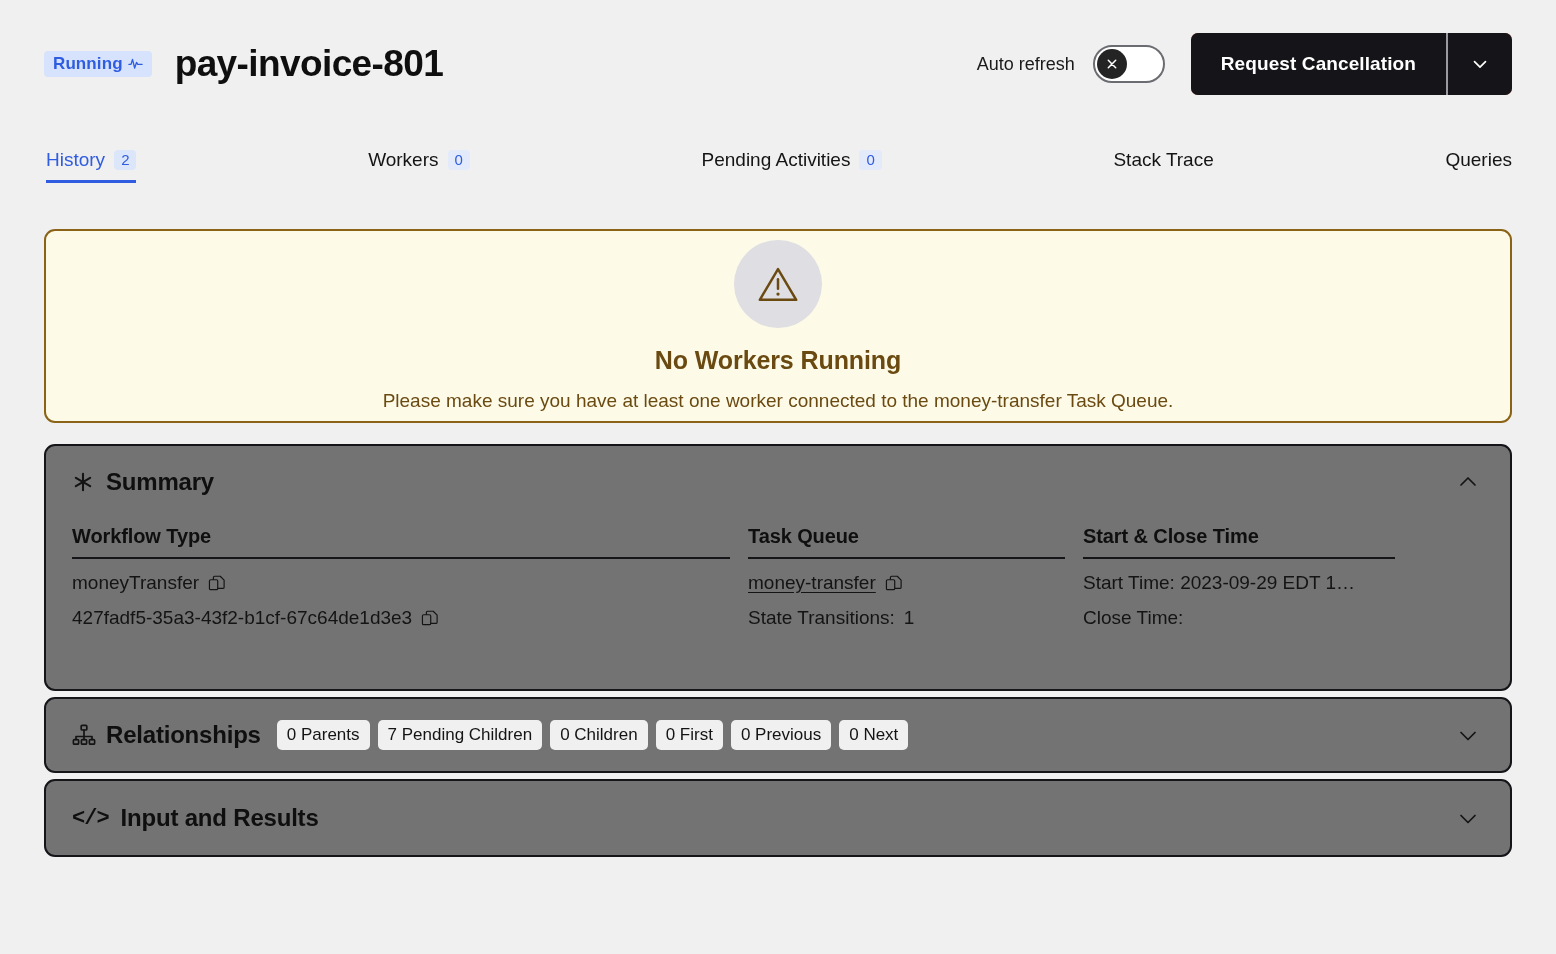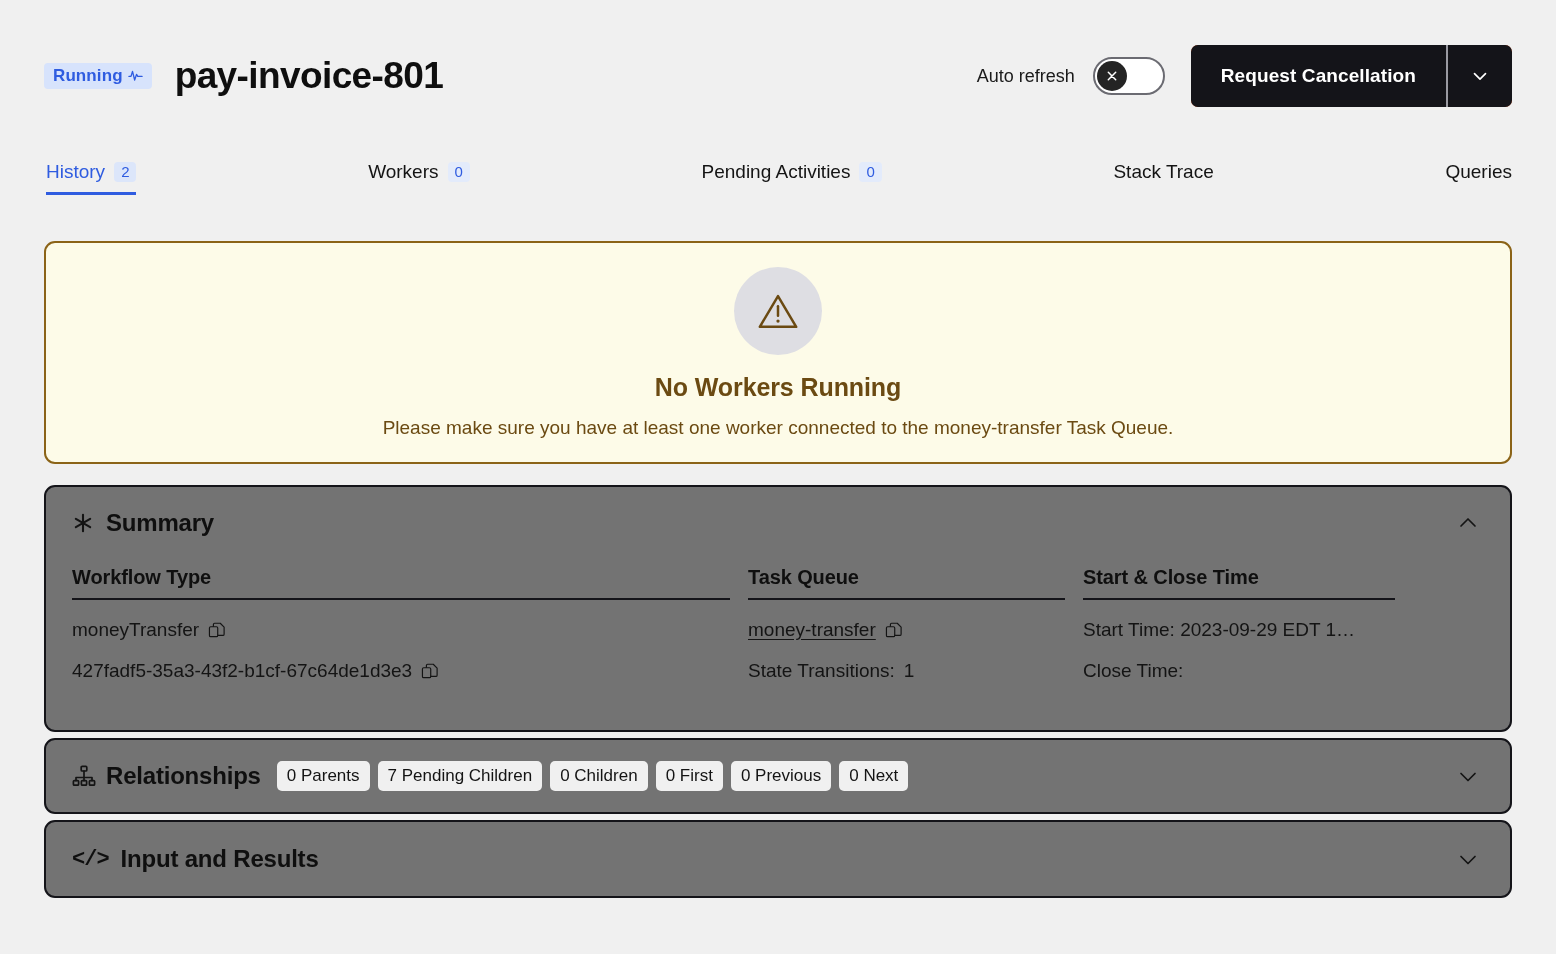--- a/index.html
+++ b/index.html
@@ -15,21 +15,21 @@
     background: #f0f0f0;
     font-family: "Liberation Sans", sans-serif;
     color: #141414;
     -webkit-font-smoothing: antialiased;
   }
 
   .page {
     position: relative;
     width: 1556px;
     height: 954px;
-    padding: 16px 44px;
+    padding: 4px 44px;
   }
 
   
   .header {
     display: flex;
     align-items: center;
     height: 112px;
     padding-top: 8px;
   }
 
@@ -168,21 +168,21 @@
     line-height: 1;
   }
   .tab.active .count { background: #dce6fa; }
 
   
   .warn-banner {
     margin-top: 46px;
     background: #fdfbe8;
     border: 2px solid #8b6317;
     border-radius: 11px;
-    height: 223px;
+    height: 194px;
     display: flex;
     flex-direction: column;
     align-items: center;
     justify-content: center;
     text-align: center;
   }
   .warn-circle {
     width: 88px;
     height: 88px;
     border-radius: 50%;
@@ -263,21 +263,21 @@
     letter-spacing: -0.1px;
     color: #0f0f0f;
     padding-bottom: 9px;
     border-bottom: 2px solid #141419;
     margin-right: 18px;
     white-space: nowrap;
   }
   .col-row {
     font-size: 19px;
     color: #141414;
-    margin-top: 19px;
+    margin-top: 13px;
     display: flex;
     align-items: center;
     gap: 9px;
     white-space: nowrap;
   }
   .col-row.truncate {
     display: block;
     overflow: hidden;
     text-overflow: ellipsis;
     padding-right: 18px;

